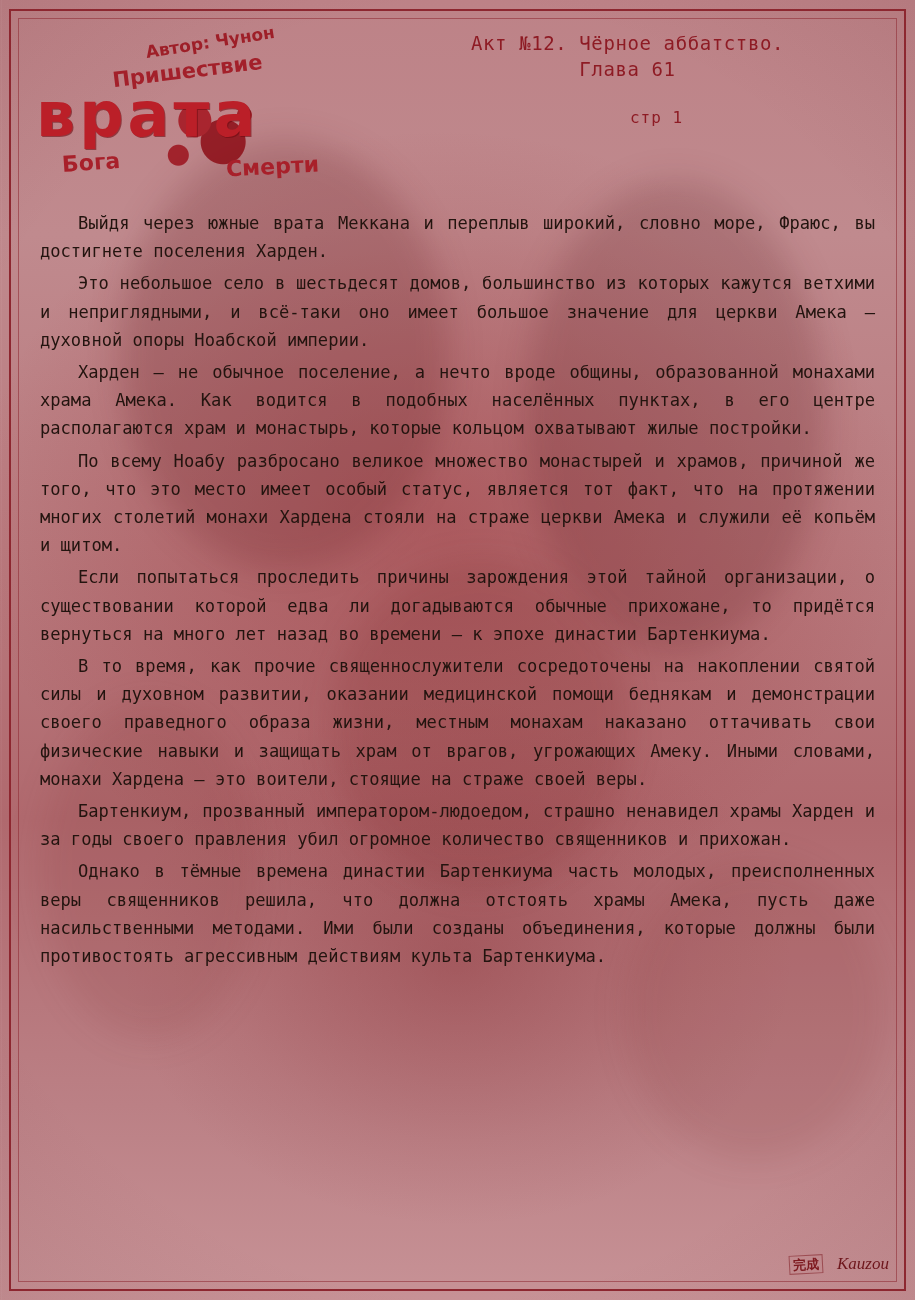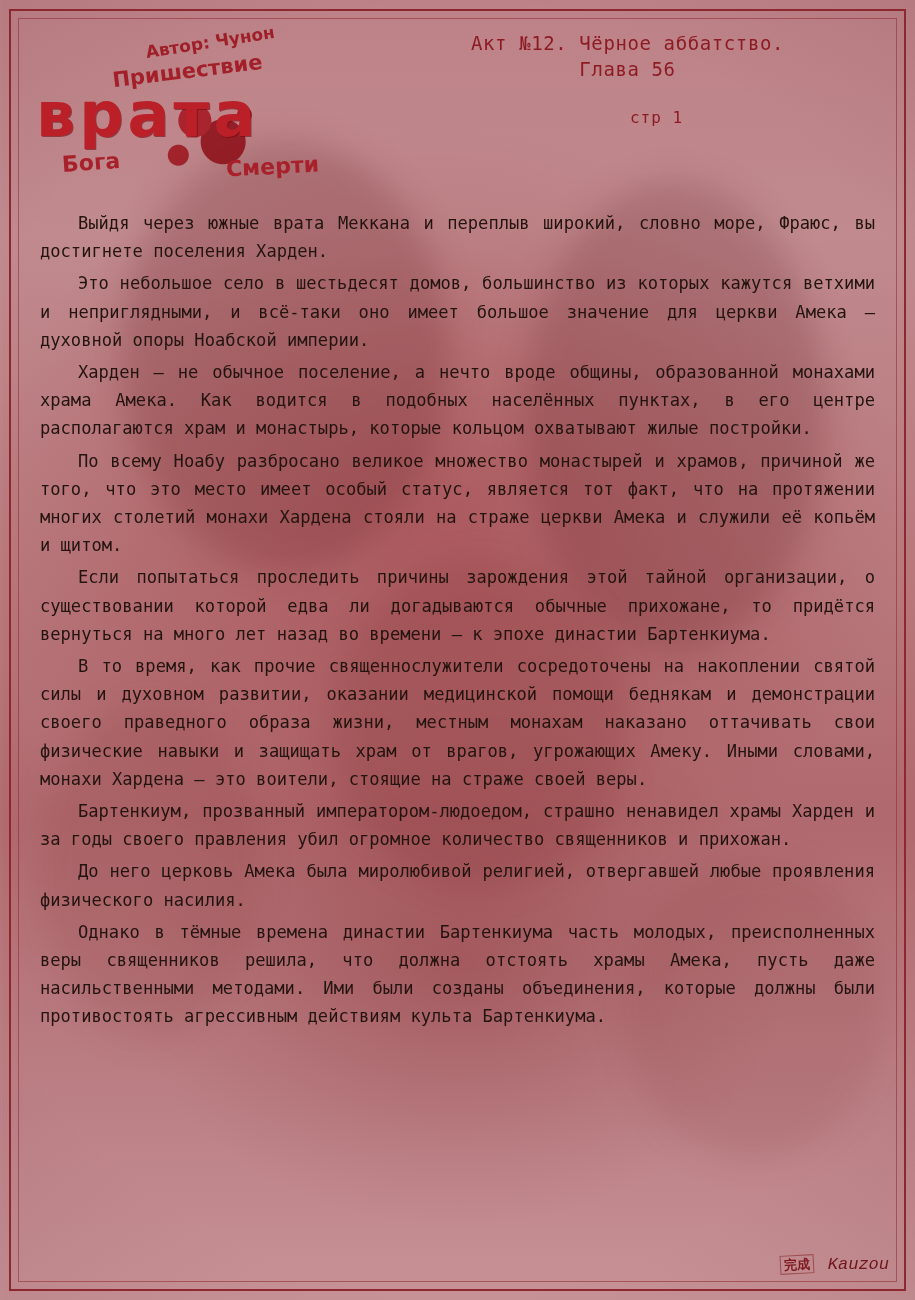--- a/index.html
+++ b/index.html
@@ -206,21 +206,21 @@
     font-weight: bold;
     line-height: 13px;
     color: #7e1a20;
     border: 1px solid rgba(126,26,32,.55);
     padding: 2px 3px;
     transform: rotate(-3deg);
     vertical-align: middle;
   }
   .signature .sig-text {
     display: inline-block;
-    font-family: Liberation Mono, monospace;
+    font-family: Liberation Serif, serif;
     font-size: 17px;
     font-style: italic;
     color: #6e161c;
     margin-left: 4px;
     vertical-align: middle;
   }
 </style>
 </head>
 <body>
 
@@ -243,35 +243,34 @@
       <div class="splat"></div>
       <div class="author">Автор: Чунон</div>
       <div class="sub-pri">Пришествие</div>
       <div class="hangul">врата</div>
       <div class="boga">Бога</div>
       <div class="smerti">Смерти</div>
     </div>
 
     <div class="title-block">
       <div class="title-line">Акт №12. Чёрное аббатство.</div>
-      <div class="title-line">Глава 56</div>
+      <div class="title-line">Глава 61</div>
       <div class="page-num">стр 1</div>
     </div>
 
   </div>
 
   <div class="content">
     <p>Выйдя через южные врата Меккана и переплыв широкий, словно море, Фраюс, вы достигнете поселения Харден.</p>
     <p>Это небольшое село в шестьдесят домов, большинство из которых кажутся ветхими и неприглядными, и всё-таки оно имеет большое значение для церкви Амека – духовной опоры Ноабской империи.</p>
     <p>Харден – не обычное поселение, а нечто вроде общины, образованной монахами храма Амека. Как водится в подобных населённых пунктах, в его центре располагаются храм и монастырь, которые кольцом охватывают жилые постройки.</p>
     <p>По всему Ноабу разбросано великое множество монастырей и храмов, причиной же того, что это место имеет особый статус, является тот факт, что на протяжении многих столетий монахи Хардена стояли на страже церкви Амека и служили её копьём и щитом.</p>
     <p>Если попытаться проследить причины зарождения этой тайной организации, о существовании которой едва ли догадываются обычные прихожане, то придётся вернуться на много лет назад во времени – к эпохе династии Бартенкиума.</p>
     <p>В то время, как прочие священнослужители сосредоточены на накоплении святой силы и духовном развитии, оказании медицинской помощи беднякам и демонстрации своего праведного образа жизни, местным монахам наказано оттачивать свои физические навыки и защищать храм от врагов, угрожающих Амеку. Иными словами, монахи Хардена – это воители, стоящие на страже своей веры.</p>
     <p>Бартенкиум, прозванный императором-людоедом, страшно ненавидел храмы Харден и за годы своего правления убил огромное количество священников и прихожан.</p>
-    <p>До него церковь Амека была миролюбивой религией, отвергавшей любые проявления физического насилия.</p>
     <p>Однако в тёмные времена династии Бартенкиума часть молодых, преисполненных веры священников решила, что должна отстоять храмы Амека, пусть даже насильственными методами. Ими были созданы объединения, которые должны были противостоять агрессивным действиям культа Бартенкиума.</p>
   </div>
 
   <div class="signature">
     <span class="stamp">完成</span>
     <span class="sig-text">Kauzou</span>
   </div>
 
 </div>
 

